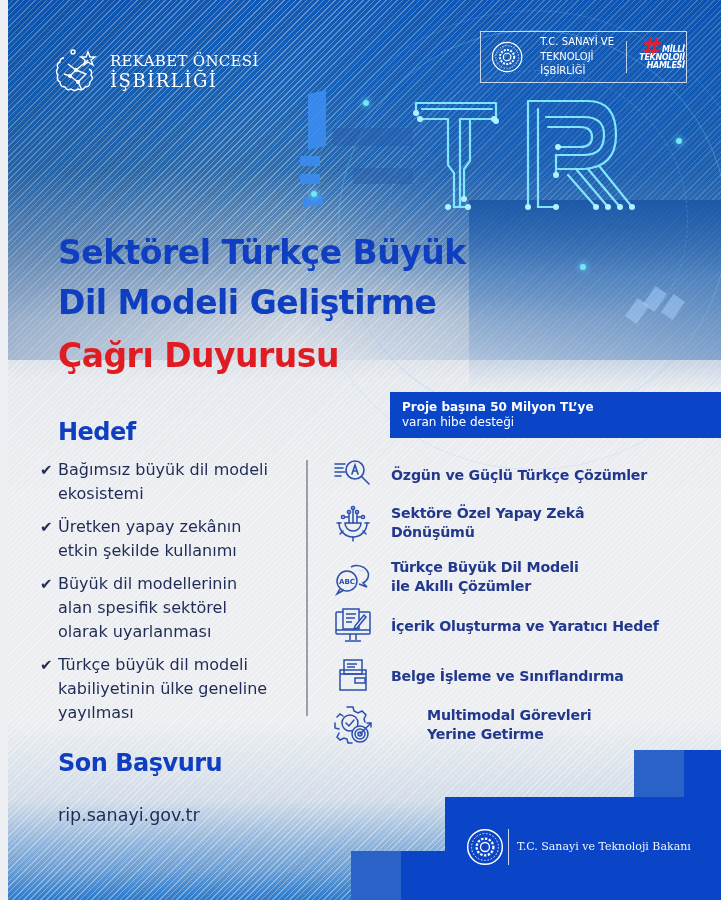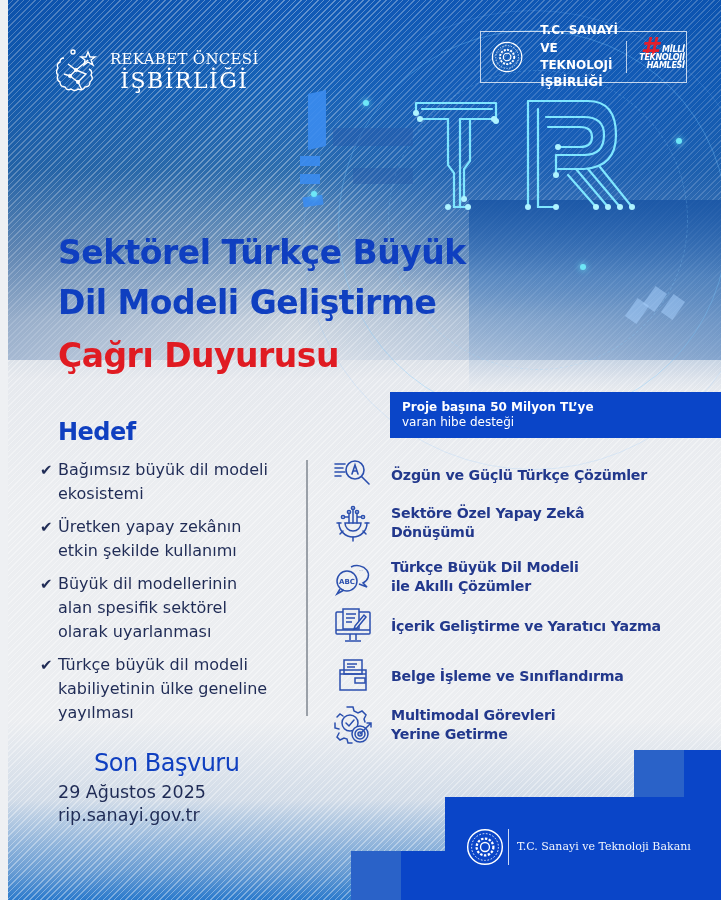--- a/index.html
+++ b/index.html
@@ -28,24 +28,24 @@
   .deco-bar { position: absolute; background: #3b8cf0; opacity: 0.9; }
   .deco-dot { position: absolute; width: 6px; height: 6px; border-radius: 50%; background: #6ee7f7; box-shadow: 0 0 6px #6ee7f7; }
 
   
   .tr-logo { position: absolute; left: 400px; top: 95px; width: 240px; height: 120px; }
 
   
   .rekabet { position: absolute; left: 48px; top: 48px; display: flex; align-items: center; gap: 10px; color: #fff; }
   .rekabet .name { font-family: "DejaVu Serif", serif; line-height: 1; }
   .rekabet .l1 { font-size: 15px; letter-spacing: 0.3px; }
-  .rekabet .l2 { font-size: 22px; letter-spacing: 1.5px; margin-top: 3px; text-align: center; }
+  .rekabet .l2 { font-size: 18px; letter-spacing: 1.5px; margin-top: 3px; }
 
   .ministry-box { position: absolute; left: 472px; top: 31px; width: 207px; height: 52px; border: 1.5px solid rgba(255,255,255,0.75); display: flex; align-items: center; padding-left: 10px; }
-  .ministry-box .mtext { color: #fff; font-weight: bold; font-size: 12px; line-height: 1.45; margin-left: 17px; width: 86px; }
+  .ministry-box .mtext { color: #fff; font-weight: normal; font-size: 10px; line-height: 1.45; margin-left: 17px; width: 86px; }
   .ministry-box .sep { width: 1px; height: 32px; background: rgba(255,255,255,0.7); margin: 0 10px 0 4px; }
   .mtk { position: relative; width: 52px; height: 44px; }
   .mtk .hash { position: absolute; left: 4px; top: -2px; color: #e41e2b; font-weight: bold; font-size: 26px; font-family: "DejaVu Sans", sans-serif; font-style: italic; }
   .mtk .words { position: absolute; left: 2px; top: 11px; color: #fff; font-size: 8px; font-weight: bold; font-style: italic; line-height: 1.0; text-align: right; width: 46px; letter-spacing: -0.3px; }
 
   
   .title { position: absolute; left: 50px; font-family: "DejaVu Sans", sans-serif; font-weight: bold; letter-spacing: -0.5px; }
   .title.t1 { top: 233px; font-size: 33px; color: #0f3fc0; }
   .title.t2 { top: 283px; font-size: 33px; color: #0f3fc0; }
   .title.t3 { top: 336px; font-size: 33px; color: #e01b22; }
@@ -64,21 +64,21 @@
 
   .vdivider { position: absolute; left: 298px; top: 460px; width: 2px; height: 256px; background: #9aa0a8; }
 
   
   .features { position: absolute; left: 325px; top: 455px; width: 370px; }
   .feature { position: absolute; left: 0; display: flex; align-items: center; }
   .feature .ficon { width: 40px; height: 40px; flex: 0 0 40px; }
   .feature .ftext { margin-left: 18px; color: #22388c; font-weight: bold; font-size: 14.2px; line-height: 19px; white-space: pre-line; letter-spacing: -0.2px; }
 
   
-  .deadline-title { position: absolute; left: 50px; top: 749px; font-size: 24px; font-weight: normal; color: #0f3fc0; letter-spacing: -0.5px; margin-left: 36px; }
+  .deadline-title { position: absolute; left: 50px; top: 749px; font-size: 24px; font-weight: bold; color: #0f3fc0; letter-spacing: -0.5px; }
   .deadline-date { position: absolute; left: 50px; top: 782px; font-size: 17.5px; color: #1f2b55; }
   .deadline-url { position: absolute; left: 50px; top: 805px; font-size: 17.5px; color: #1f2b55; }
 
   
   .blk { position: absolute; }
   .blk.main { left: 437px; top: 797px; width: 284px; height: 103px; background: #0a45c8; }
   .blk.top { left: 626px; top: 750px; width: 95px; height: 48px; background: #0a45c8; }
   .blk.toplight { left: 626px; top: 750px; width: 50px; height: 48px; background: #2a62c8; }
   .blk.bot { left: 343px; top: 851px; width: 95px; height: 49px; background: #0a45c8; }
   .blk.botlight { left: 343px; top: 851px; width: 50px; height: 49px; background: #2a62c8; }
@@ -266,53 +266,52 @@
     <div class="feature" style="top:151px;">
       <svg class="ficon" viewBox="0 0 40 40">
         <g fill="none" stroke="#2b4fae" stroke-width="1.5">
           <rect x="3" y="6" width="34" height="22" rx="1"></rect>
           <path d="M3 24 H37 M17 28 V34 M23 28 V34 M12 35 H28"></path>
           <rect x="10" y="3" width="16" height="20" fill="#eceef1"></rect>
           <path d="M13 8 H23 M13 12 H22 M13 16 H19"></path>
           <path d="M22 20 L31 9 L33 11 L24 22 L21 23 Z" fill="#eceef1"></path>
         </g>
       </svg>
-      <div class="ftext">İçerik Geliştirme ve Yaratıcı Yazma</div>
+      <div class="ftext">İçerik Oluşturma ve Yaratıcı Hedef</div>
     </div>
     <div class="feature" style="top:201px;">
       <svg class="ficon" viewBox="0 0 40 40">
         <g fill="none" stroke="#2b4fae" stroke-width="1.5">
           <rect x="11" y="4" width="18" height="14"></rect>
           <path d="M14 8 H24 M14 11 H22"></path>
           <path d="M7 14 H33 V34 H7 Z"></path>
           <path d="M7 18 H33"></path>
           <rect x="22" y="22" width="10" height="5"></rect>
         </g>
       </svg>
       <div class="ftext">Belge İşleme ve Sınıflandırma</div>
     </div>
-    <div class="feature" style="top:250px;">
+    <div class="feature" style="top:250px;gap:36px;">
       <svg class="ficon" viewBox="0 0 40 40">
         <g fill="none" stroke="#2b4fae" stroke-width="1.5" stroke-linecap="round">
           <path d="M14 2 h6 l1 4 4 2 4 -2 4 4 -2 4 1 3 M4 12 l3 -3 3 2 M2 18 v5 l4 1 M6 28 l-2 4 3 3 4 -2 3 1 1 4 h4"></path>
           <circle cx="17" cy="18" r="8"></circle>
           <path d="M13 18 l3 3 5 -6"></path>
           <circle cx="27" cy="29" r="8" fill="#eceef1"></circle>
           <circle cx="27" cy="29" r="5"></circle>
           <circle cx="27" cy="29" r="2"></circle>
           <path d="M27 29 L37 19 M34 18 H38 V22"></path>
         </g>
       </svg>
       <div class="ftext">Multimodal Görevleri
 Yerine Getirme</div>
     </div>
   </div>
 
   <div class="deadline-title">Son Başvuru</div>
-  <div class="deadline-date">29 Ağustos 2025</div>
   <div class="deadline-url">rip.sanayi.gov.tr</div>
 
   <div class="blk top"></div>
   <div class="blk toplight"></div>
   <div class="blk main"></div>
   <div class="blk bot"></div>
   <div class="blk botlight"></div>
 
   <div class="minister">
     <svg width="38" height="38" viewBox="0 0 34 34">

